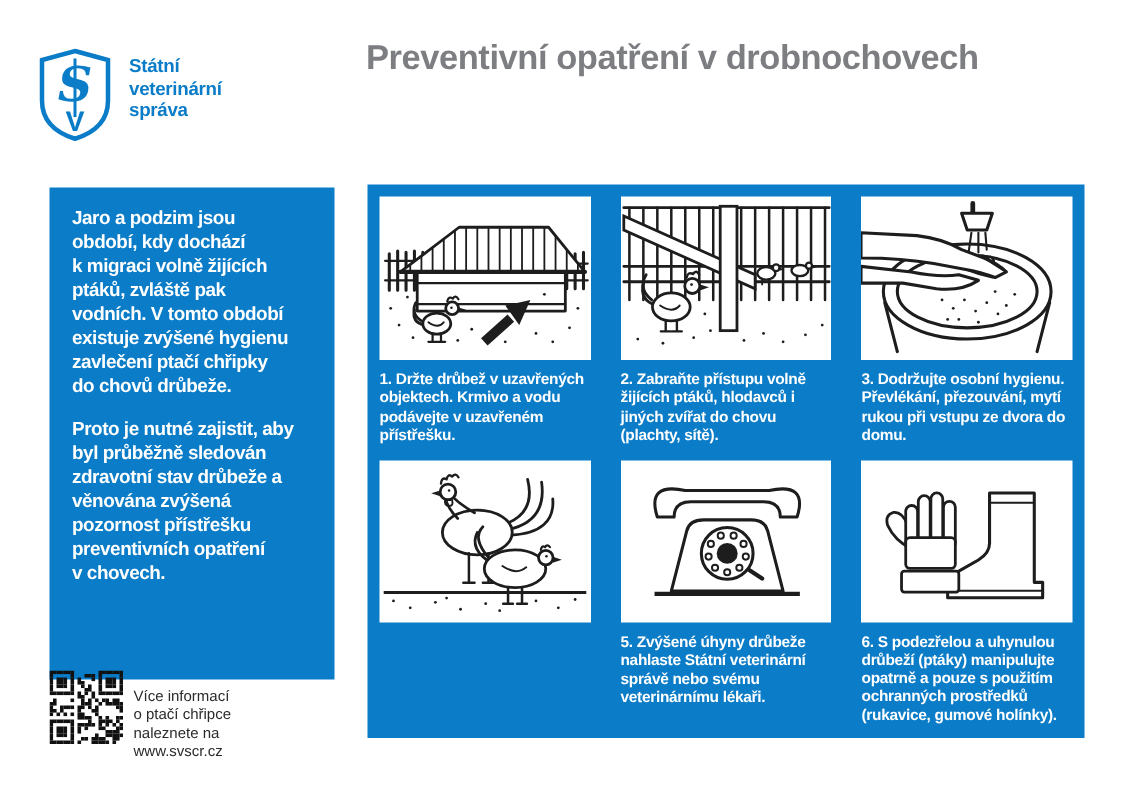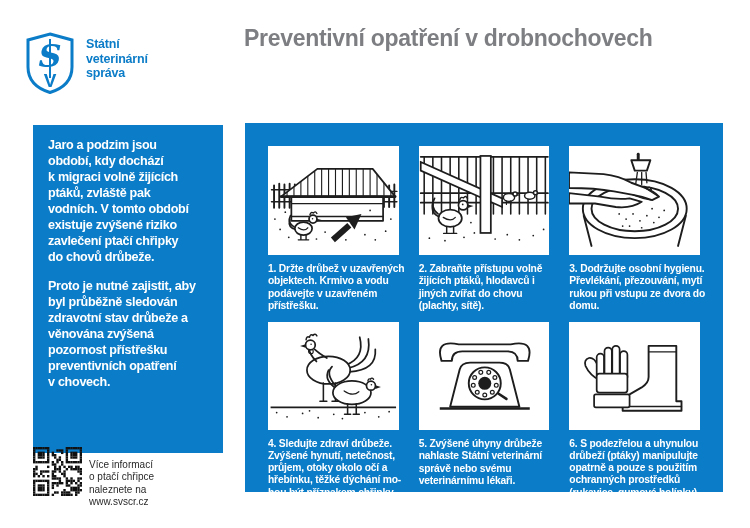--- a/index.html
+++ b/index.html
@@ -16,21 +16,21 @@
   .subtitle{margin:4px 0 0 0;color:var(--subtitle_gray);font-size:23px;line-height:26px;
          font-weight:bold;letter-spacing:-0.3px;}
   
   .sidebar{position:absolute;left:33px;top:125px;width:190px;height:328px;box-sizing:border-box;
            background:var(--brand_blue);padding:12px 6px 10px 15px;color:#fff;
            font-weight:bold;font-size:12.6px;line-height:16px;letter-spacing:-0.3px;}
   .sidebar .para + .para{margin-top:13px;}
   .ln{white-space:nowrap;}
   
   .grid{position:absolute;left:245px;top:123px;width:478px;height:369px;box-sizing:border-box;
-        background:var(--brand_blue);padding:23px;display:grid;
+        background:var(--brand_blue);padding:8px;display:grid;
         grid-template-columns:repeat(3,1fr);grid-template-rows:176px 177px;column-gap:20px;}
   .cell{display:flex;flex-direction:column;margin:0;min-width:0;}
   .illus{background:#fff;height:109px;overflow:hidden;}
   .cell.r2 .illus{height:108px;}
   .caption{margin-top:8px;color:#fff;font-weight:bold;font-size:10.3px;
            line-height:12.3px;letter-spacing:-0.2px;}
   .art{display:block;width:100%;height:100%;}
   
   .qr-row{position:absolute;left:33px;top:447px;display:flex;align-items:flex-start;gap:7px;}
   .qr{width:49px;height:49px;}
@@ -57,21 +57,21 @@
     <h2 class="subtitle">Preventivní opatření v drobnochovech</h2>
   </div>
 
   <aside class="sidebar">
     <div class="para">
         <div class="ln">Jaro a podzim jsou</div>
         <div class="ln">období, kdy dochází</div>
         <div class="ln">k migraci volně žijících</div>
         <div class="ln">ptáků, zvláště pak</div>
         <div class="ln">vodních. V tomto období</div>
-        <div class="ln">existuje zvýšené riziko</div>
+        <div class="ln">existuje zvýšené hygienu</div>
         <div class="ln">zavlečení ptačí chřipky</div>
         <div class="ln">do chovů drůbeže.</div>
       </div>
     <div class="para">
         <div class="ln">Proto je nutné zajistit, aby</div>
         <div class="ln">byl průběžně sledován</div>
         <div class="ln">zdravotní stav drůbeže a</div>
         <div class="ln">věnována zvýšená</div>
         <div class="ln">pozornost přístřešku</div>
         <div class="ln">preventivních opatření</div>
@@ -267,27 +267,20 @@
             <circle cx="58" cy="103" r="1"></circle>
               <circle cx="76" cy="99" r="1"></circle>
               <circle cx="112" cy="97" r="1"></circle>
             <circle cx="128" cy="102" r="1"></circle>
               <circle cx="140" cy="96" r="1"></circle>
               <circle cx="48" cy="95" r="1"></circle>
             <circle cx="86" cy="104" r="1"></circle>
           </g>
         </svg>
       </div>
-      <figcaption class="caption">
-          <div class="ln">4. Sledujte zdraví drůbeže.</div>
-          <div class="ln">Zvýšené hynutí, netečnost,</div>
-          <div class="ln">průjem, otoky okolo očí a</div>
-          <div class="ln">hřebínku, těžké dýchání mo-</div>
-          <div class="ln">hou být příznakem chřipky.</div>
-        </figcaption>
     </figure>
 
     <figure class="cell r2">
       <div class="illus">
         <svg class="art" viewBox="0 0 151 109">
           <line x1="24" y1="92" x2="128" y2="92" stroke="#1d1d1d" stroke-width="3"></line>
           <g fill="#fff" stroke="#1d1d1d" stroke-width="2.2" stroke-linecap="round" stroke-linejoin="round">
             <path d="M36 90 L47 47 Q49 39 59 39 L93 39 Q103 39 105 47 L116 90 Z"></path>
             <path d="M26 37 Q18 12 46 18 L106 18 Q134 12 126 37 L114 37 Q114 26 102 26 L50 26 Q38 26 38 37 Z"></path>
             <circle cx="76" cy="63" r="18.5"></circle>

